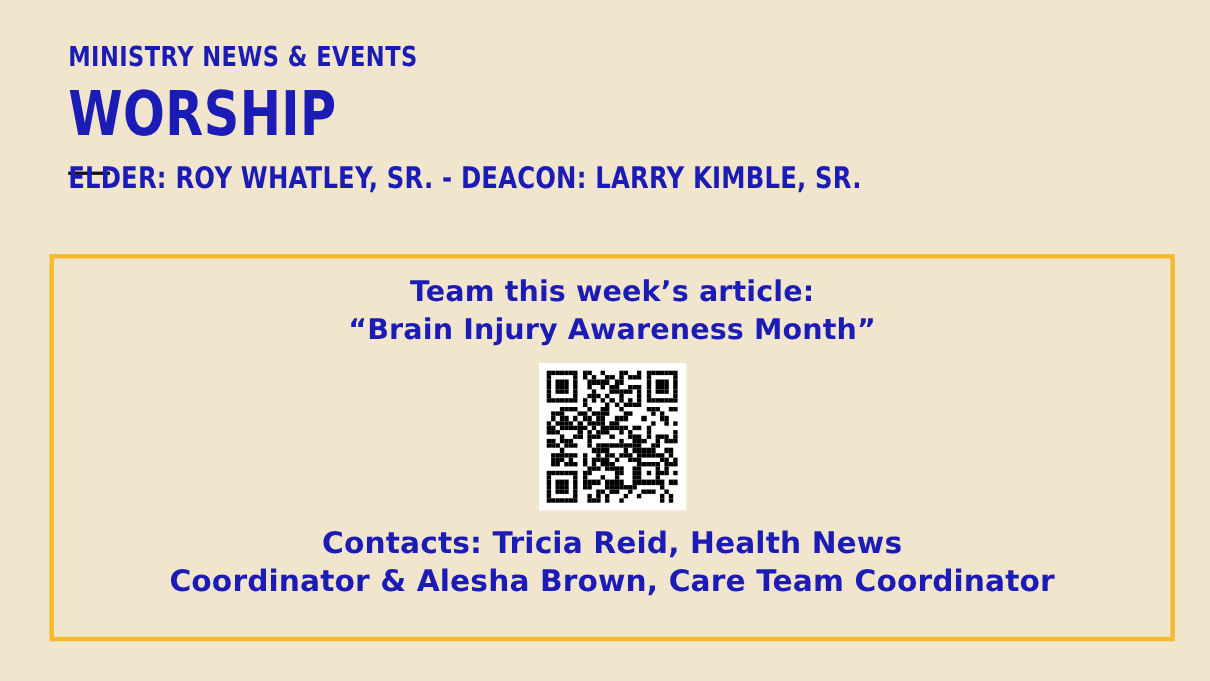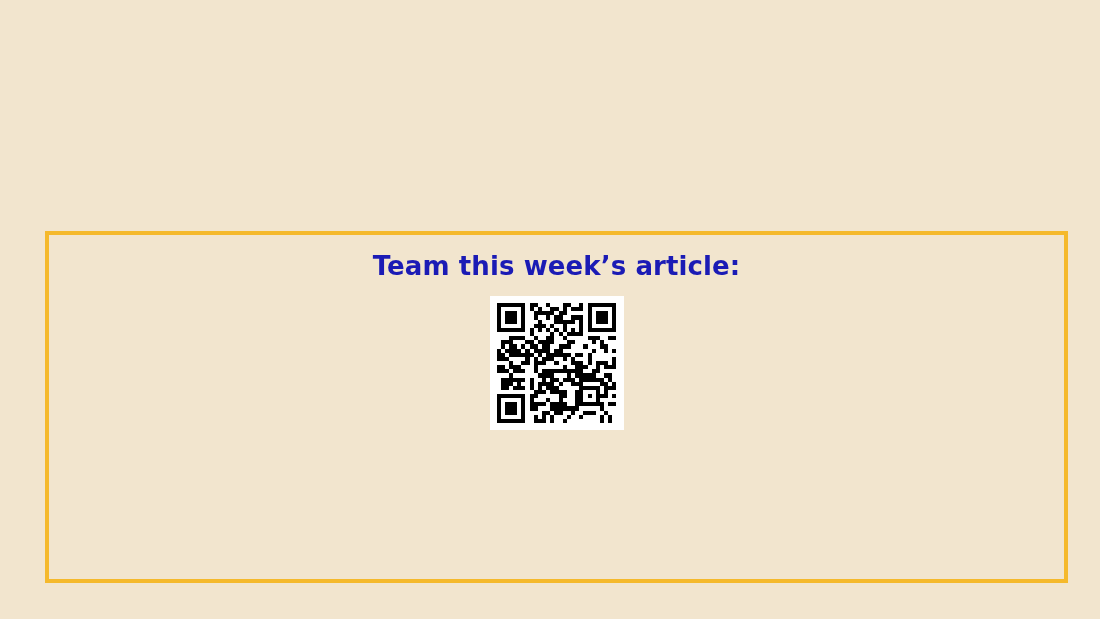--- a/index.html
+++ b/index.html
@@ -145,25 +145,32 @@
     line-height: 1.26;
     letter-spacing: 0.1px;
   }
   .contacts div { white-space: nowrap; }
 </style>
 </head>
 <body>
 
 <div class="slide">
 
+  <div class="header">
+    <div class="title-rule"></div>
+    <div class="eyebrow">MINISTRY NEWS &amp; EVENTS</div>
+    <div class="title">WORSHIP</div>
+    <div class="subtitle">ELDER: ROY WHATLEY, SR. - DEACON: LARRY KIMBLE, SR.</div>
+  </div>
 
   <div class="card">
     <div class="card-inner">
       <div class="article-lines">
         <div>Team this week’s article:</div>
+        <div>“Brain Injury Awareness Month”</div>
       </div>
 
       <div class="qr-wrap">
         <div class="qr" id="qr">
             <i></i>
             <i></i>
             <i></i>
             <i></i>
             <i></i>
             <i></i>
@@ -999,17 +1006,19 @@
             <i style="background: transparent;"></i>
             <i style="background: transparent;"></i>
             <i></i>
             <i style="background: transparent;"></i>
             <i></i>
             <i style="background: transparent;"></i>
           </div>
       </div>
 
       <div class="contacts">
+        <div>Contacts: Tricia Reid, Health News</div>
+        <div>Coordinator &amp; Alesha Brown, Care Team Coordinator</div>
       </div>
     </div>
   </div>
 
 </div>
 
 </body></html>

